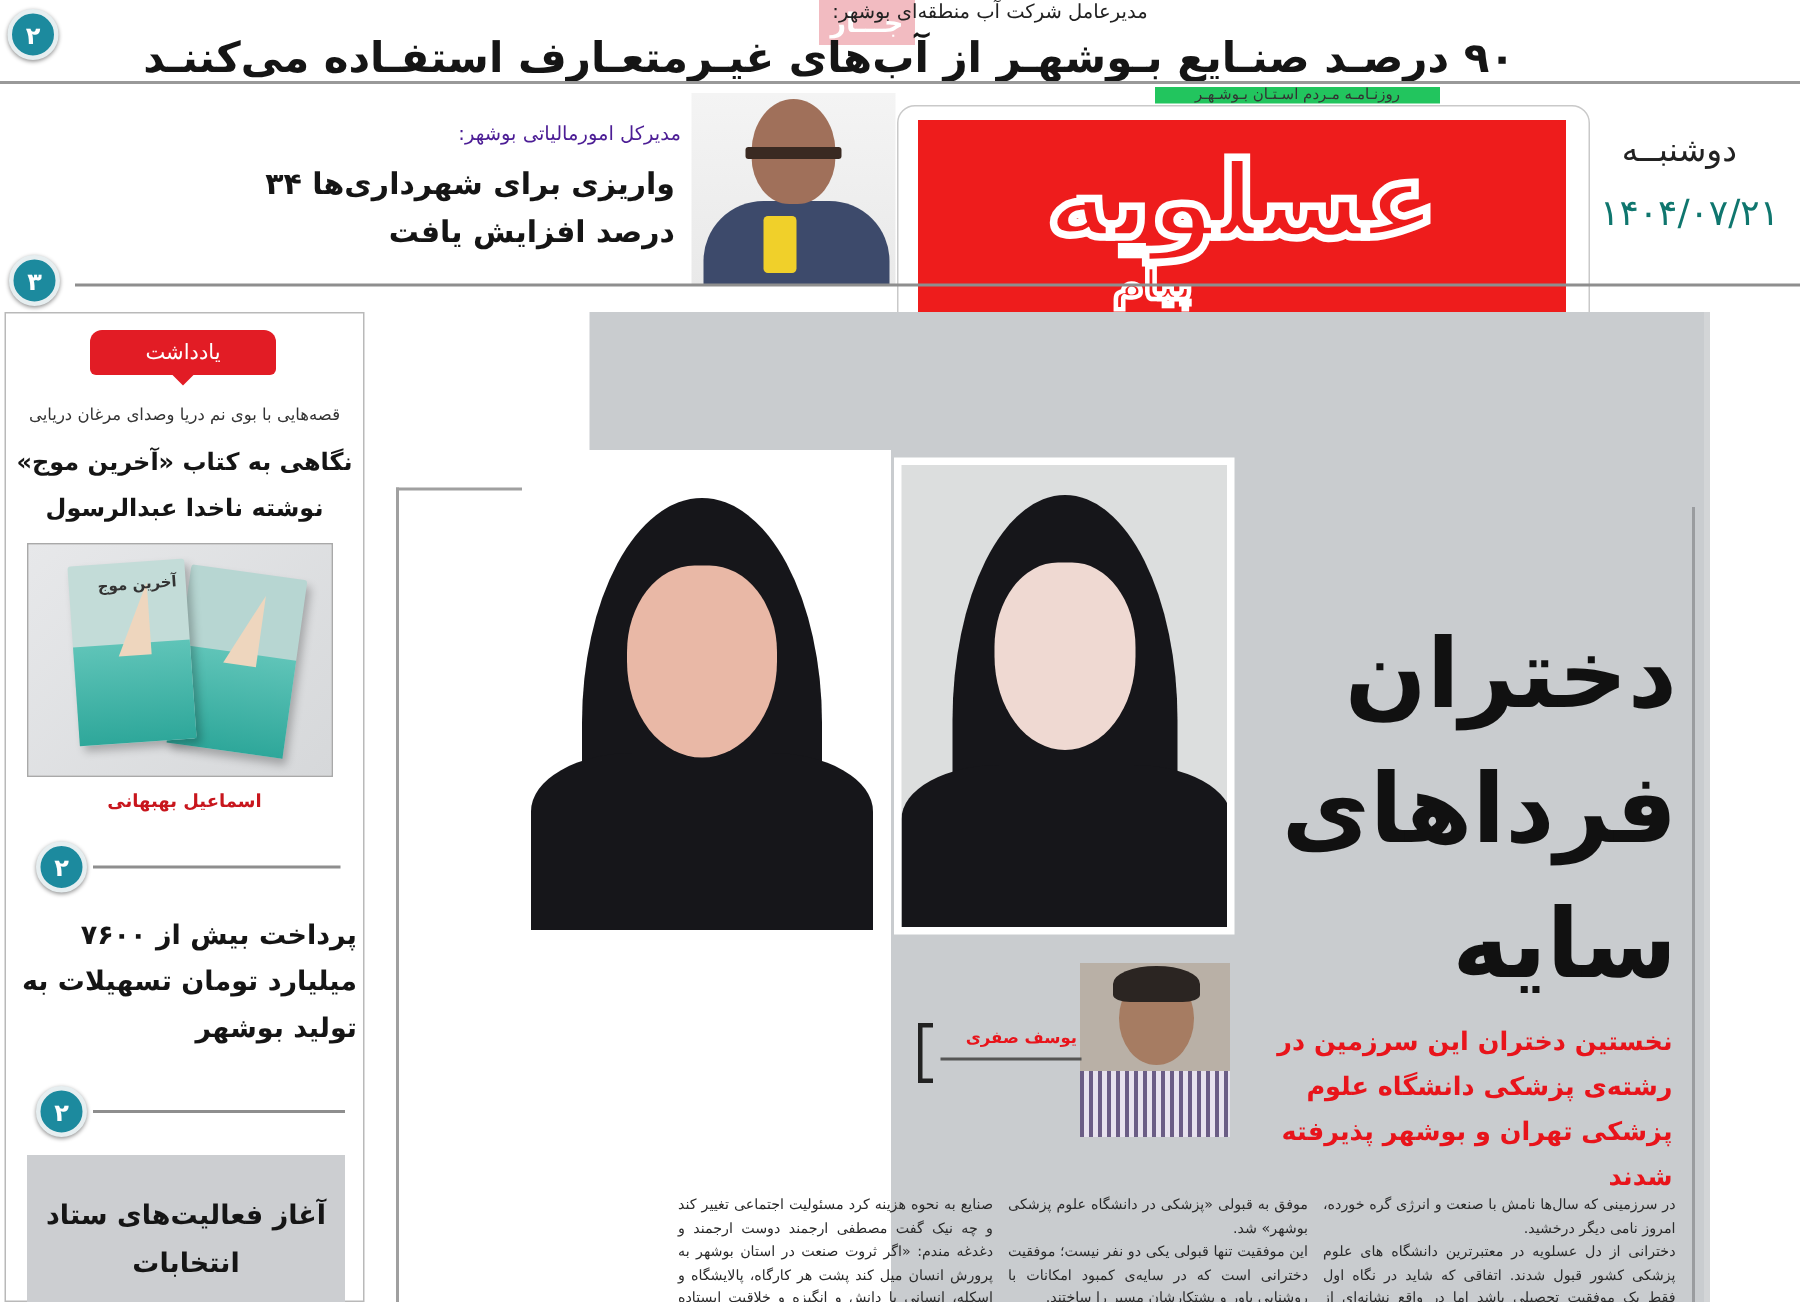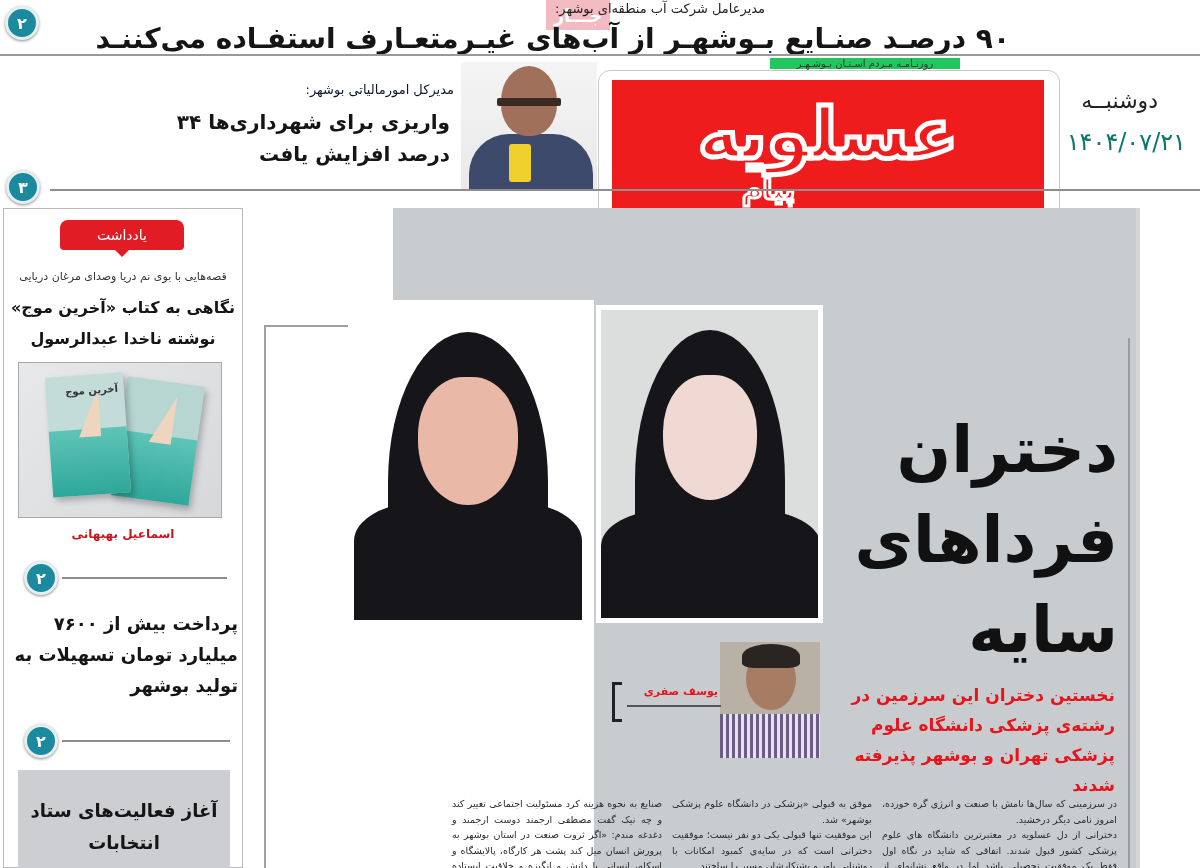--- a/index.html
+++ b/index.html
@@ -27,21 +27,21 @@
   #issue-bar{top:208px;left:610px;width:440px;height:18px;font-size:9px;display:flex;justify-content:space-between;align-items:center;padding:0 6px;white-space:nowrap}
   #issue-info{font-weight:bold;color:#222}
   #issue-url{direction:ltr;font-family:"Liberation Sans",sans-serif;font-size:10px;color:#222}
 
   
   #photo-man{top:62px;left:461px;width:136px;height:128px;background:linear-gradient(180deg,#f4f4f4 0%,#e9e9e9 100%);overflow:hidden}
   #photo-man .head{position:absolute;left:40px;top:4px;width:56px;height:70px;border-radius:50% 50% 45% 45%;background:#a0705a}
   #photo-man .glasses{position:absolute;left:36px;top:36px;width:64px;height:8px;background:#3a2a22;border-radius:2px}
   #photo-man .suit{position:absolute;left:8px;top:72px;width:124px;height:70px;border-radius:40px 40px 0 0;background:#3d4a6b}
   #photo-man .mic{position:absolute;left:48px;top:82px;width:22px;height:38px;background:#f0d02a;border-radius:3px}
-  #story2-kicker{top:82px;right:746px;font-size:13px;color:#0f172a;white-space:nowrap}
+  #story2-kicker{top:82px;right:746px;font-size:13px;color:#4c1d95;white-space:nowrap}
   #story2-title{top:106px;right:750px;width:300px;font-size:20px;font-weight:bold;line-height:32px;text-align:right}
 
   
   #feature-bg{top:208px;left:393px;width:747px;height:660px;background:#c9cccf}
   #feature-stripe{top:208px;left:1136px;width:4px;height:660px;background:#d3d5d7}
   #feature-rule{top:338px;left:1128px;width:2px;height:530px;background:#9a9c9f}
   #white-panel{top:300px;left:264px;width:330px;height:568px;background:#fff}
   #white-frame{top:325px;left:264px;width:2px;height:543px;background:#a0a0a0}
   #white-frame-top{top:325px;left:264px;width:84px;height:2px;background:#a0a0a0}
 

